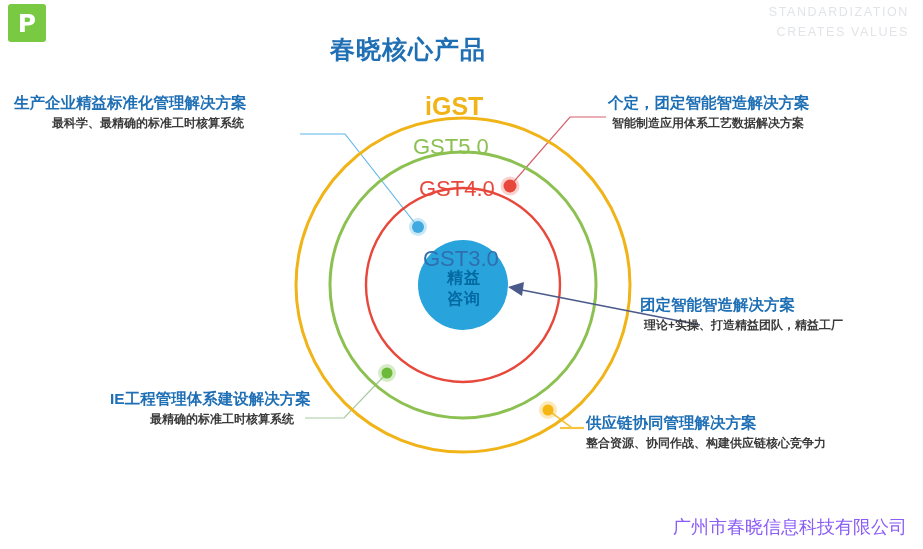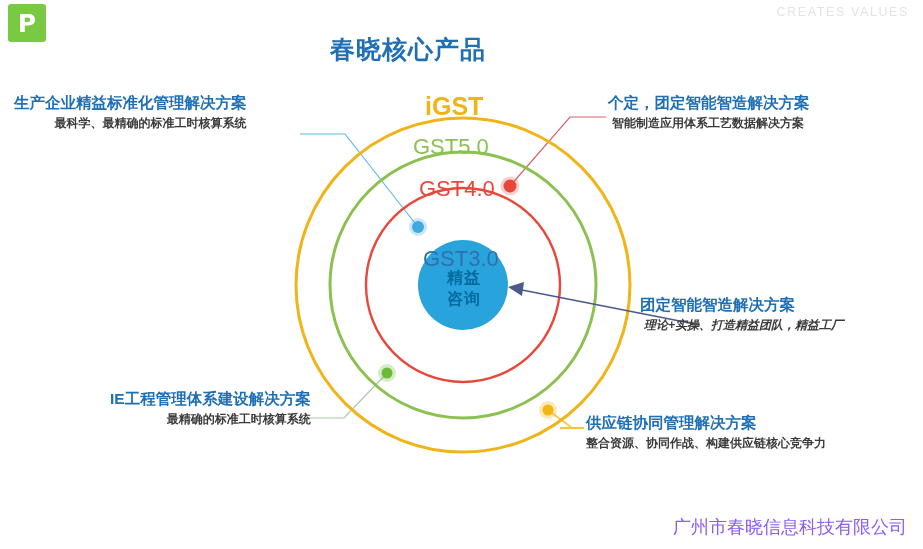--- a/index.html
+++ b/index.html
@@ -115,31 +115,31 @@
     line-height: 21px;
   }
   .callout .sub {
     font-size: 12px;
     font-weight: bold;
     color: #3a3a3a;
     line-height: 20px;
   }
   .callout.right .head,
   .callout.right .sub { text-align: left; }
-  .callout.left { text-align: right; }
+  .callout.left { text-align: left; }
   .callout.left .sub { padding-left: 38px; }
 
   #callout-tl { left: 14px;  top: 92px; }
   #callout-tr { left: 608px; top: 92px; }
   #callout-mr { left: 640px; top: 294px; }
   #callout-bl { left: 62px;  top: 388px; margin-left: 48px; }
   #callout-br { left: 586px; top: 412px; }
 
   #callout-bl .sub { padding-left: 40px; }
-  #callout-mr .sub { padding-left: 4px; font-style: italic; }
+  #callout-mr .sub { padding-left: 4px; }
   #callout-br .sub { padding-left: 0px; }
   #callout-tr .sub { padding-left: 4px; }
 
   
   #footer {
     position: absolute;
     right: 16px;
     bottom: 10px;
     color: #8b5cf6;
     font-size: 18px;
@@ -150,20 +150,21 @@
 </head>
 <body>
 
 <div id="stage">
 
   <div id="logo">
     <div class="glyph">P</div>
   </div>
 
   <div id="watermark">
+    <div>STANDARDIZATION</div>
     <div>CREATES  VALUES</div>
   </div>
 
   <div id="title">春晓核心产品</div>
 
   <svg id="diagram" viewBox="0 0 923 549">
 
     <polyline points="300,134 345,134 418,227" fill="none" stroke="#5fb8e8" stroke-width="1.2"></polyline>
 
     <polyline points="510,186 570,117 606,117" fill="none" stroke="#d4606a" stroke-width="1.2"></polyline>

